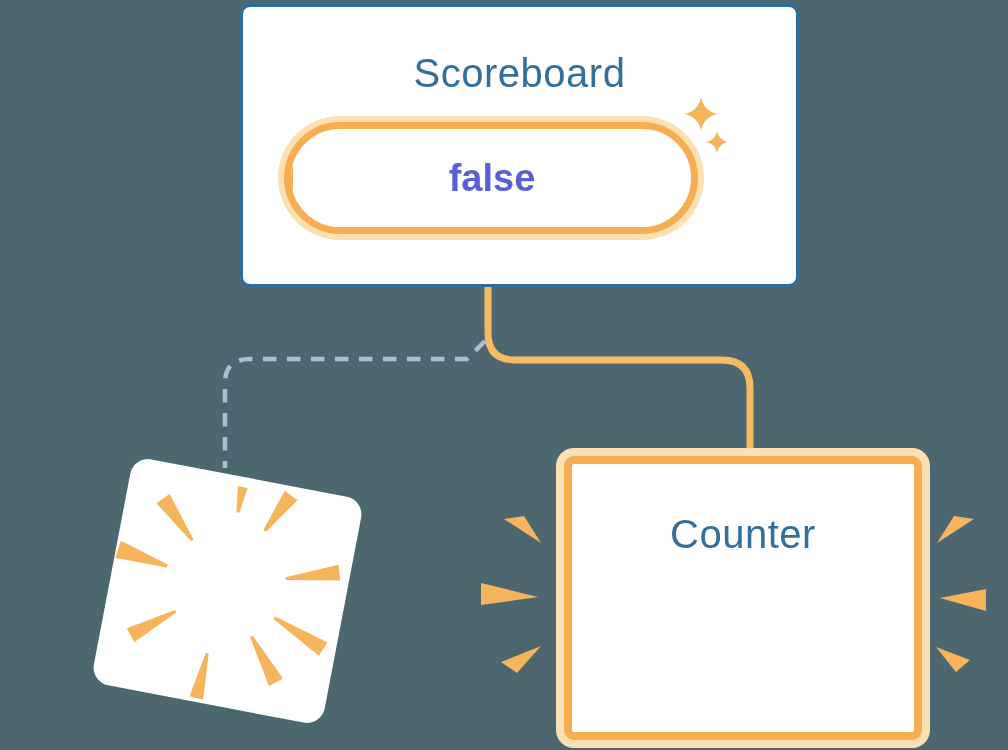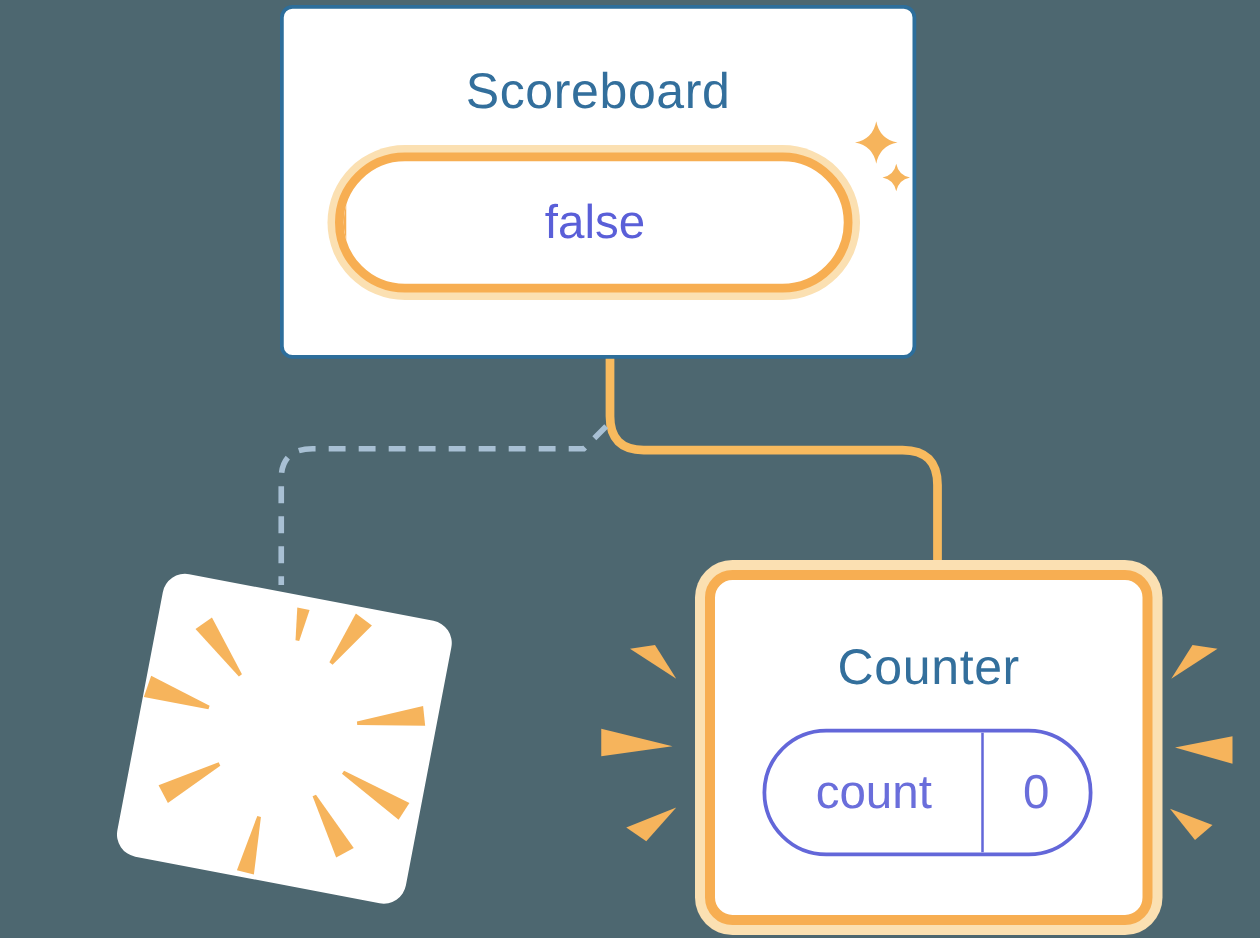--- a/index.html
+++ b/index.html
@@ -15,26 +15,26 @@
 
   
   .solid-connector{fill:none;stroke:var(--orange-line);stroke-width:7;}
   .dashed-connector{fill:none;stroke:var(--dashed-line);stroke-width:4.5;stroke-dasharray:13.5 10.5;}
   .burst-wedge{fill:var(--orange-burst);}
   .sparkle{fill:var(--orange-burst);}
 
   
   .card{position:absolute;background:var(--card-bg);box-sizing:border-box;}
   .scoreboard-card{
-    left:224px;top:4px;width:509px;height:283px;
+    left:240px;top:4px;width:559px;height:283px;
     border:3px solid var(--blue);border-radius:10px;z-index:3;
   }
   .counter-card{
     left:564px;top:456px;width:358px;height:284px;
-    border:8px solid var(--orange);border-radius:22px;
+    border:8px solid var(--orange);border-radius:10px;
     box-shadow:0 0 0 8px var(--orange-glow);z-index:3;
   }
   .card-title{
     text-align:center;font-size:40px;line-height:1.05;
     color:var(--teal);letter-spacing:0.5px;
   }
   .scoreboard-card .card-title{margin-top:45px;}
   .counter-card .card-title{margin-top:49px;}
 
   
@@ -47,21 +47,21 @@
     border:7px solid var(--orange);border-radius:56px;
     box-shadow:0 0 0 6px var(--orange-glow);
   }
   .counter-pill{
     left:38px;top:119px;width:264px;height:102px;
     border:3px solid var(--purple-border);border-radius:51px;
   }
   .pill-cell{display:flex;align-items:center;justify-content:center;font-size:38px;}
   .scoreboard-pill .pill-key{width:249px;color:var(--purple);}
   .scoreboard-pill .pill-divider{width:2px;background:var(--orange);}
-  .scoreboard-pill .pill-value{flex:1;color:var(--purple-bold);font-weight:normal;}
+  .scoreboard-pill .pill-value{flex:1;color:var(--purple-bold);font-weight:bold;}
   .counter-pill .pill-key{width:172px;color:var(--purple);}
   .counter-pill .pill-divider{width:2px;background:var(--purple-border);}
   .counter-pill .pill-value{flex:1;color:var(--purple);}
 
   
   .destroyed-card{
     left:110px;top:476px;width:235px;height:230px;
     border-radius:18px;transform:rotate(10.8deg);
     z-index:2;overflow:hidden;
   }
@@ -93,25 +93,20 @@
       <polygon class="burst-wedge" points="53.8,100.2 3.4,85.5 0.8,103.3 53.4,103.2"></polygon>
       <polygon class="burst-wedge" points="69.4,143.4 25.6,170.5 35.6,182.9 71.2,145.8"></polygon>
       <polygon class="burst-wedge" points="107.8,179.8 99.9,225.5 113.9,226.3 110.8,180"></polygon>
       <polygon class="burst-wedge" points="148.3,156 176,200.5 188.4,190.5 150.7,154.2"></polygon>
       <polygon class="burst-wedge" points="168,133.9 219.4,161.6 225.4,146.8 169.2,131.1"></polygon>
     </svg>
   </div>
 
   <div class="card counter-card">
     <div class="card-title">Counter</div>
-    <div class="state-pill counter-pill">
-      <div class="pill-cell pill-key">count</div>
-      <div class="pill-divider"></div>
-      <div class="pill-cell pill-value">0</div>
-    </div>
   </div>
 
   <svg class="layer-decor" width="1008" height="750" viewBox="0 0 1008 750">
     <g>
       <path class="sparkle" d="M 701 97 Q 703.7 111.3 718 114 Q 703.7 116.7 701 131 Q 698.3 116.7 684 114 Q 698.3 111.3 701 97 Z"></path>
       <path class="sparkle" d="M 717 131 Q 718.8 140.2 728 142 Q 718.8 143.8 717 153 Q 715.2 143.8 706 142 Q 715.2 140.2 717 131 Z"></path>
     </g>
     <g>
       <polygon class="burst-wedge" points="541,543 504,519 524,516"></polygon>
       <polygon class="burst-wedge" points="538,597 481,583 481,605"></polygon>

